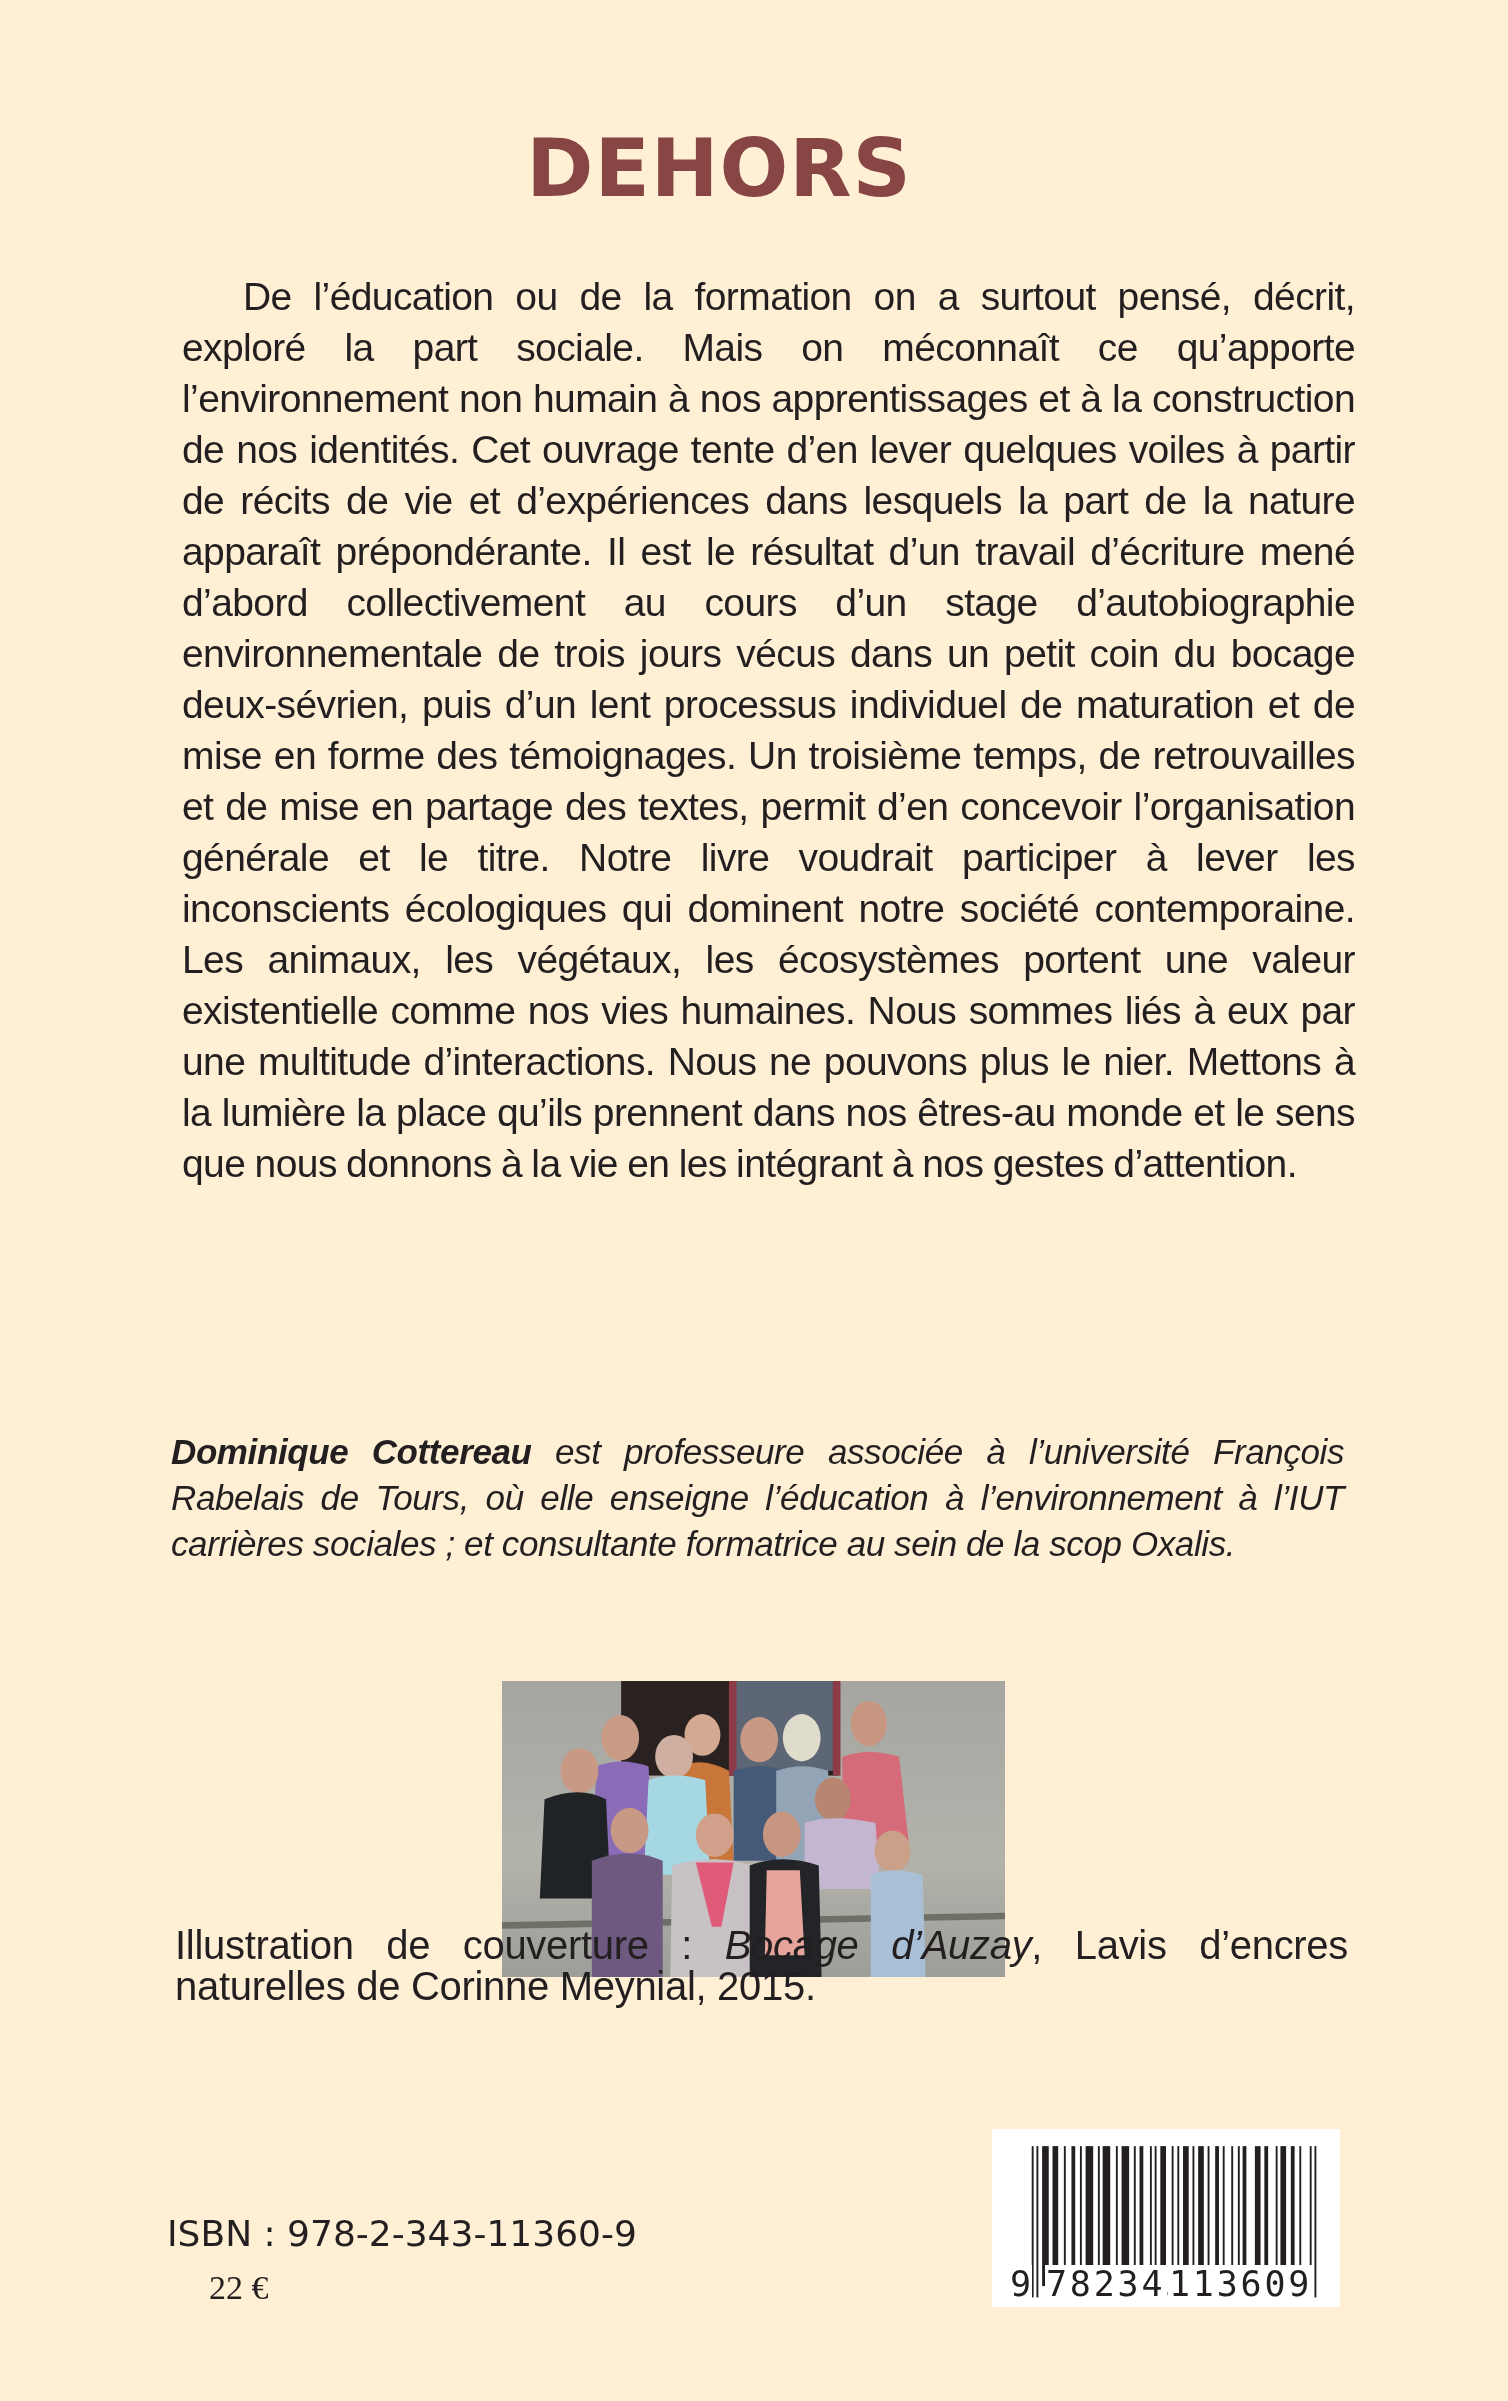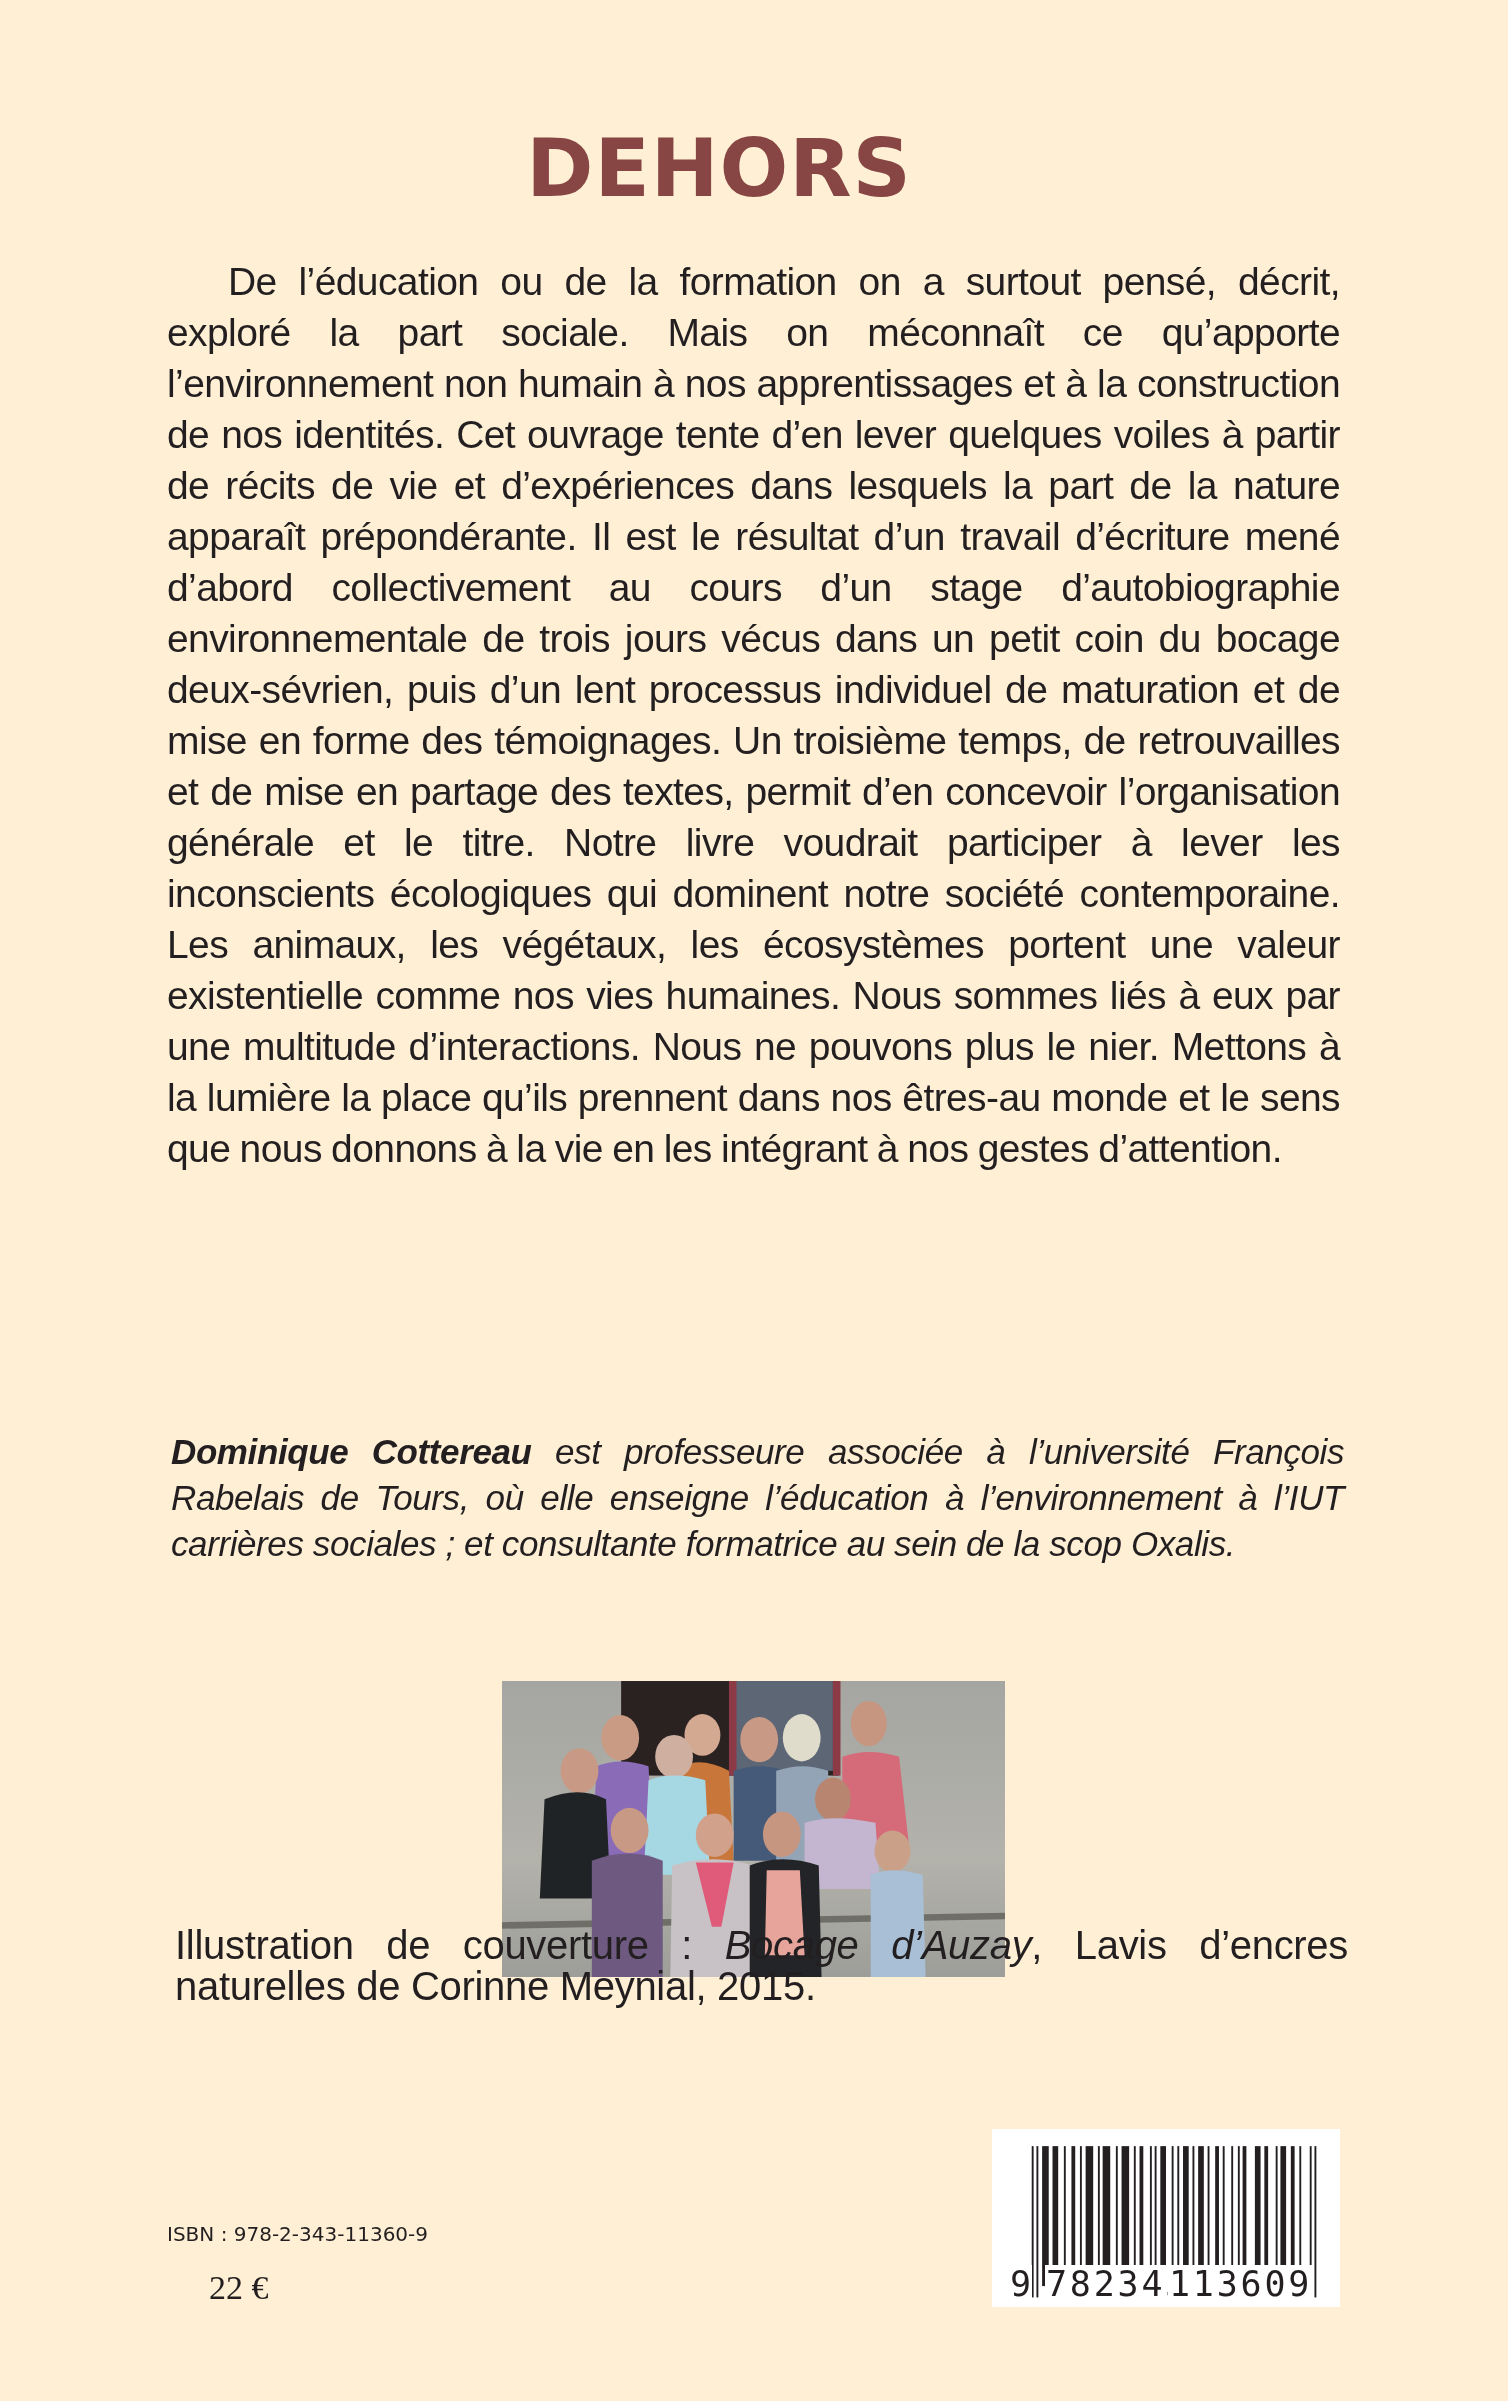--- a/index.html
+++ b/index.html
@@ -21,21 +21,21 @@
     color: #874543;
     line-height: 95px;
   }
   .summary {
     position: absolute; left: 167px; top: 256px; width: 1173px;
     font-size: 39px;
     line-height: 51px;
     text-align: justify;
     letter-spacing: -0.6px;
     word-spacing: -0.9px;
-    margin: 0;
+    margin: 15px;
     text-indent: 61px;
   }
   .author {
     position: absolute; left: 167px; top: 1425px; width: 1173px;
     font-size: 35px;
     line-height: 46px;
     text-align: justify;
     font-style: italic;
     letter-spacing: -0.4px;
     margin: 4px;
@@ -51,21 +51,21 @@
     position: absolute; left: 167px; top: 1917px; width: 1173px;
     font-size: 40px; line-height: 41px;
     text-align: justify;
     letter-spacing: -0.3px;
     margin: 8px;
   }
   .caption i { font-style: italic; }
   .isbn {
     position: absolute; left: 167px; top: 2215px;
     font-family: "DejaVu Sans", sans-serif;
-    font-size: 20px; line-height: 38px;
+    font-size: 36px; line-height: 38px;
   }
   .price {
     position: absolute; left: 165px; top: 2267px;
     font-family: "Liberation Serif", serif;
     font-size: 34px; line-height: 42px; margin-left: 44px;
   }
   .barcode {
     position: absolute; left: 992px; top: 2129px; width: 348px; height: 178px;
     background: #ffffff;
   }

